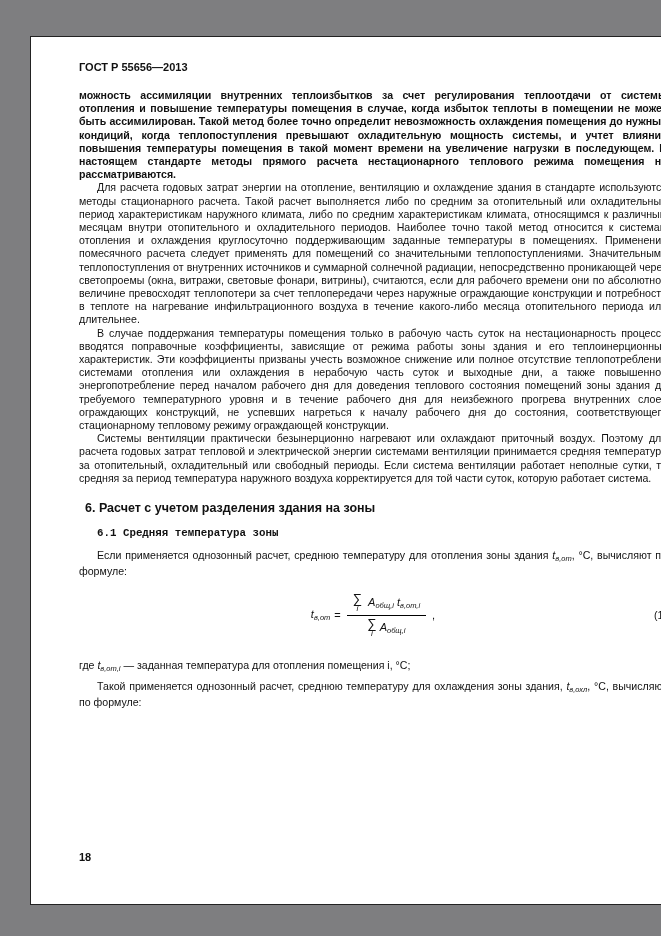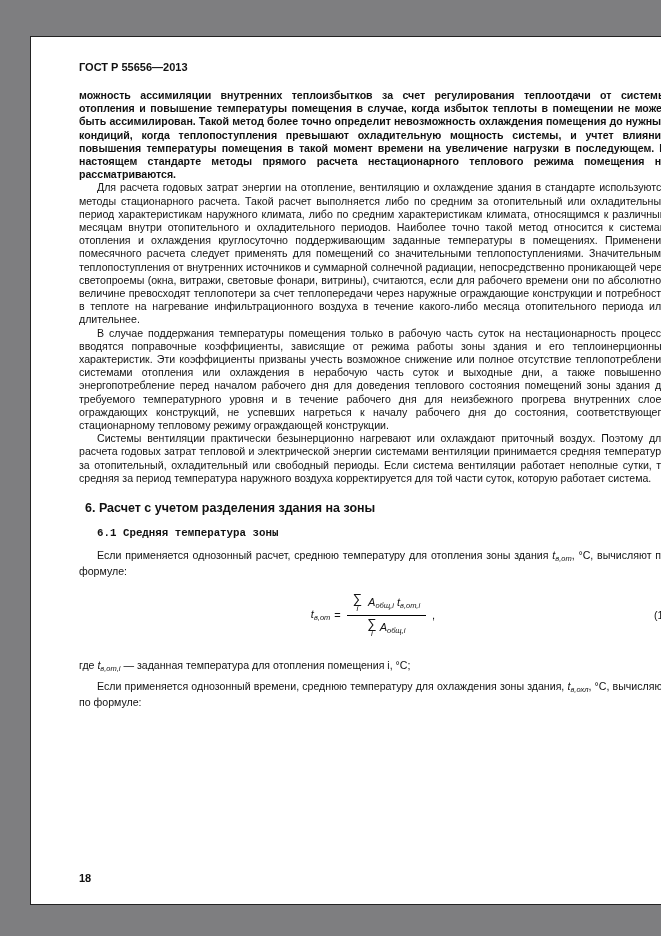--- a/index.html
+++ b/index.html
@@ -53,21 +53,21 @@
     padding:0 6px 2px 6px;
     display:flex; align-items:center; justify-content:center; gap:3px;
   }
   .frac-bottom { padding-top:2px; display:flex; align-items:center; justify-content:center; }
   .sum { display:inline-flex; flex-direction:column; align-items:center; margin-right:3px; }
   .sum-sym { font-size:13px; line-height:12px; font-style:normal; }
   .sum-idx { font-size:8px; line-height:8px; font-style:italic; }
   .where-block { font-size:10.6px; line-height:22px; margin-top:4px; }
   .where-line2 { padding-left:22px; }
   .page-number {
-    position:absolute; left:48px; bottom:20px;
+    position:absolute; left:48px; bottom:41px;
     font-size:11px; font-weight:bold;
   }
 </style>
 </head>
 <body>
 
 <div class="sheet">
   <div class="sheet-inner">
 
     <div class="doc-header">ГОСТ Р 55656—2013</div>
@@ -106,18 +106,18 @@
         </span>
         <span>,</span>
       </div>
       <div class="eq-num">(1)</div>
     </div>
 
     <div class="where-block">
       <div><span>где </span><span class="var">t</span><sub>в,от,i</sub><span> — заданная температура для отопления помещения i, °С;</span></div>
     </div>
 
-    <p class="body-text"><span>Если применяется однозонный времени, среднюю температуру для охлаждения зоны здания, </span><span class="var">t</span><sub>в,охл</sub><span>, °С, вычисляют по формуле:</span></p>
+    <p class="body-text"><span>Такой применяется однозонный расчет, среднюю температуру для охлаждения зоны здания, </span><span class="var">t</span><sub>в,охл</sub><span>, °С, вычисляют по формуле:</span></p>
 
   </div>
 
   <div class="page-number">18</div>
 </div>
 
 </body></html>

